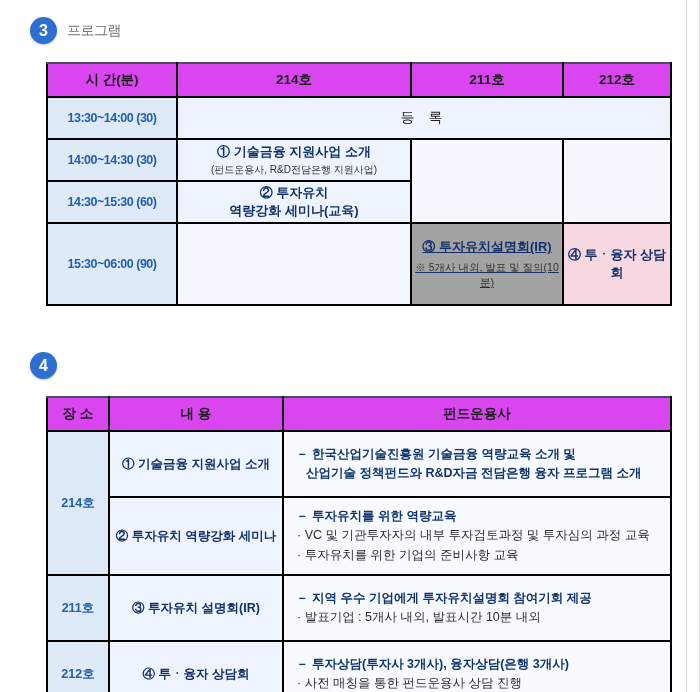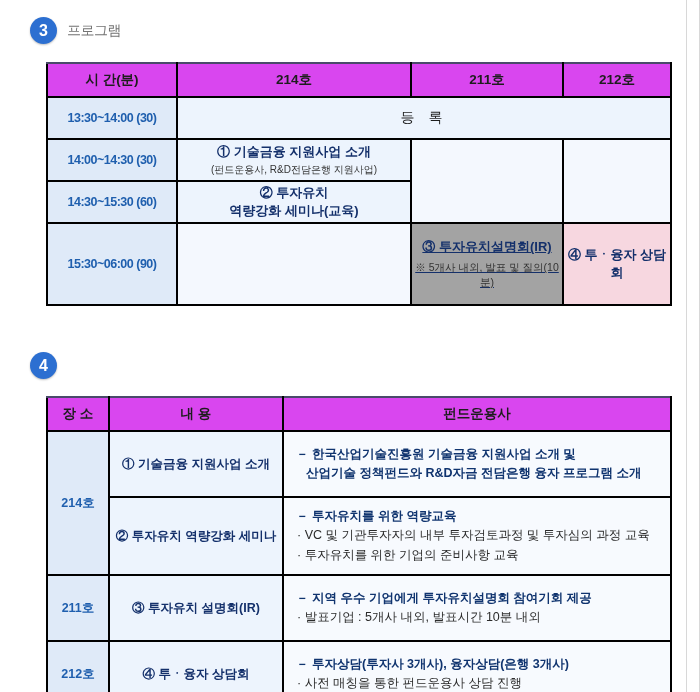--- a/index.html
+++ b/index.html
@@ -278,21 +278,21 @@
         <th>장 소</th>
         <th>내 용</th>
         <th>펀드운용사</th>
       </tr>
     </thead>
     <tbody>
       <tr>
         <td class="place" rowspan="2">214호</td>
         <td class="topic" style="height:52px">① 기술금융 지원사업 소개</td>
         <td class="detail">
-          <span class="dash">－ 한국산업기술진흥원 기술금융 지원사업 소개 및</span>
+          <span class="dash">－ 한국산업기술진흥원 기술금융 역량교육 소개 및</span>
           <span class="cont">산업기술 정책펀드와 R&amp;D자금 전담은행 융자 프로그램 소개</span>
         </td>
       </tr>
       <tr>
         <td class="topic" style="height:62px">② 투자유치 역량강화 세미나</td>
         <td class="detail">
           <span class="dash">－ 투자유치를 위한 역량교육</span>
           <span class="dot">· VC 및 기관투자자의 내부 투자검토과정 및 투자심의 과정 교육</span>
           <span class="dot">· 투자유치를 위한 기업의 준비사항 교육</span>
         </td>

